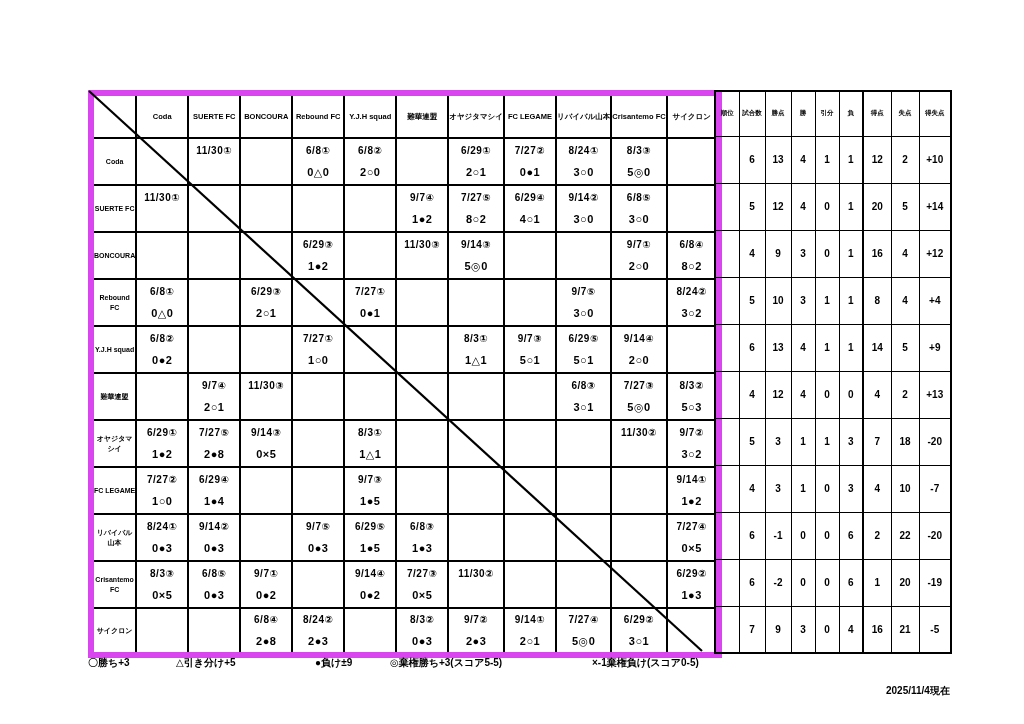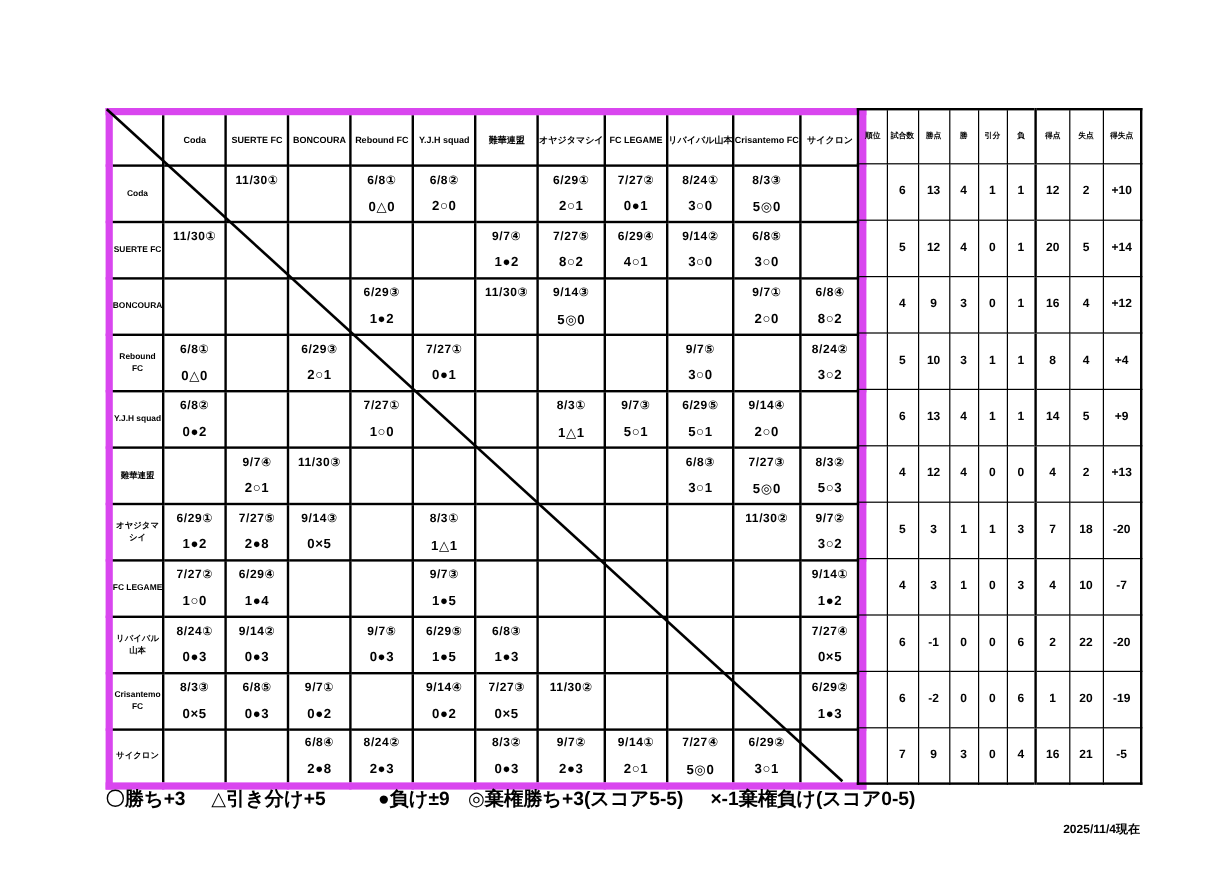--- a/index.html
+++ b/index.html
@@ -24,21 +24,21 @@
   #diag-overlay{position:absolute;left:88px;top:90px;pointer-events:none;}
 
   
   #standings-table{position:absolute;left:714px;top:90px;border:2px solid #000;}
   #standings-table th,#standings-table td{border:1px solid #000;padding:0;text-align:center;vertical-align:middle;overflow:hidden;}
   #standings-table th{font-size:6.5px;font-weight:bold;white-space:nowrap;}
   #standings-table td{font-size:10px;font-weight:bold;}
   #standings-table .sep{border-left:2px solid #000;}
 
   
-  .legend-item{position:absolute;top:656px;font-size:16px;font-weight:bold;white-space:nowrap;}
+  .legend-item{position:absolute;top:656px;font-size:10px;font-weight:bold;white-space:nowrap;}
   .as-of{position:absolute;top:684px;left:886px;font-size:10px;font-weight:bold;}
 </style>
 </head>
 <body>
 
 <div class="page">
 
 
   <table id="matrix-table">
     <colgroup>

